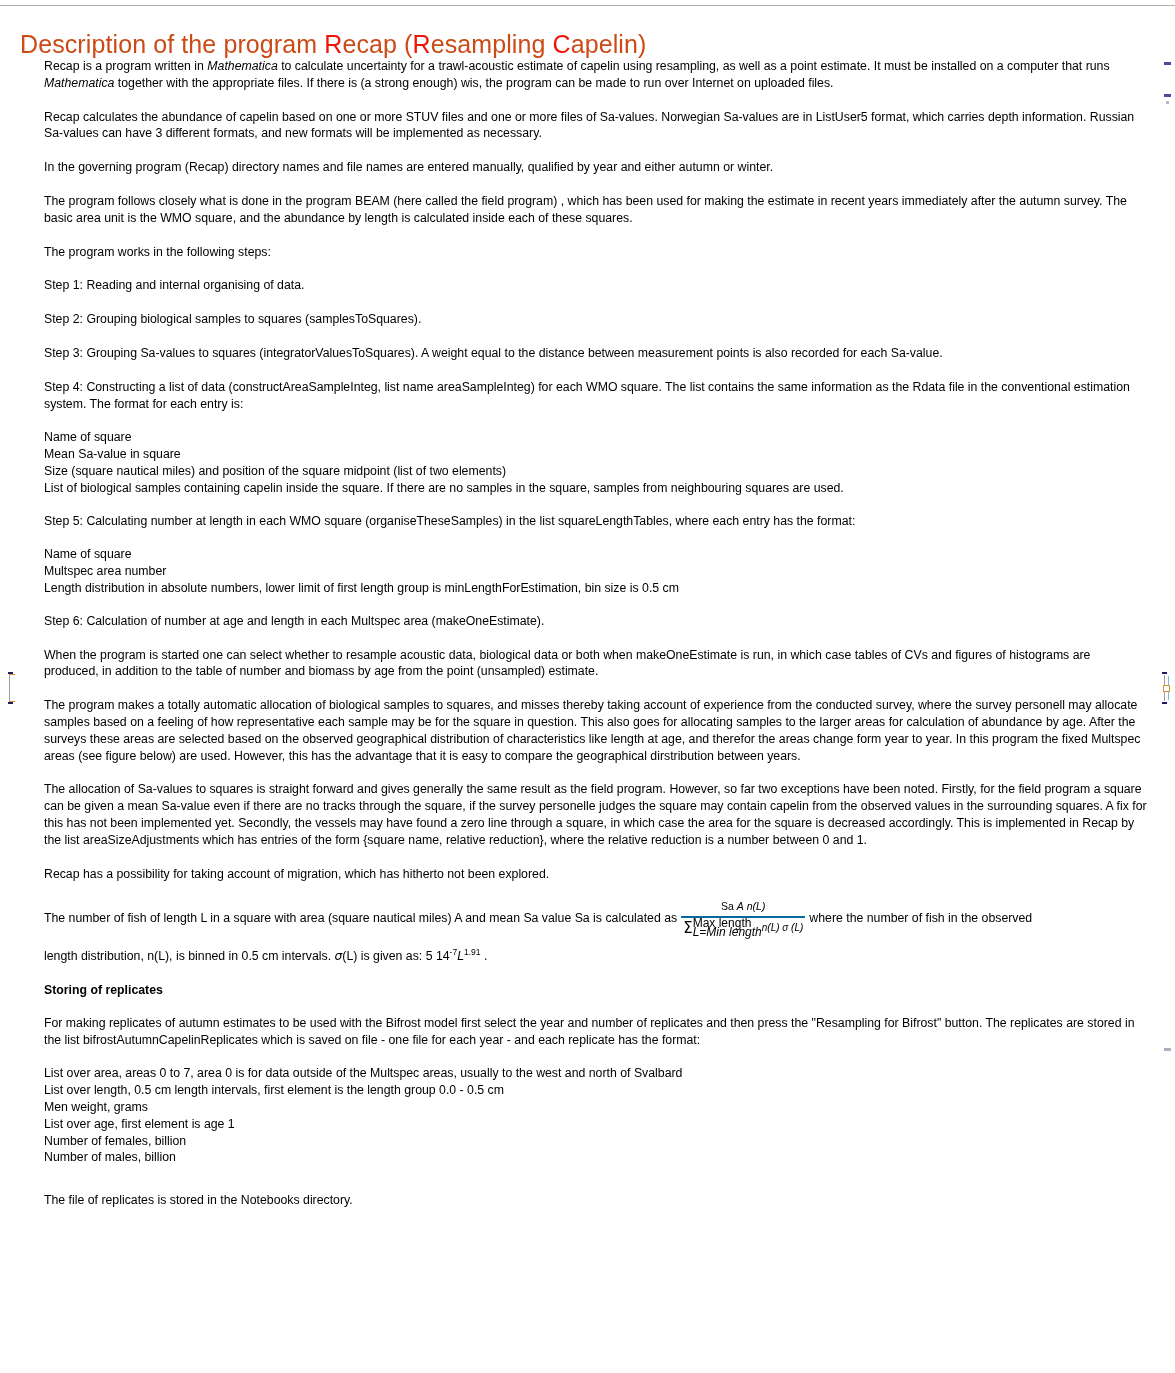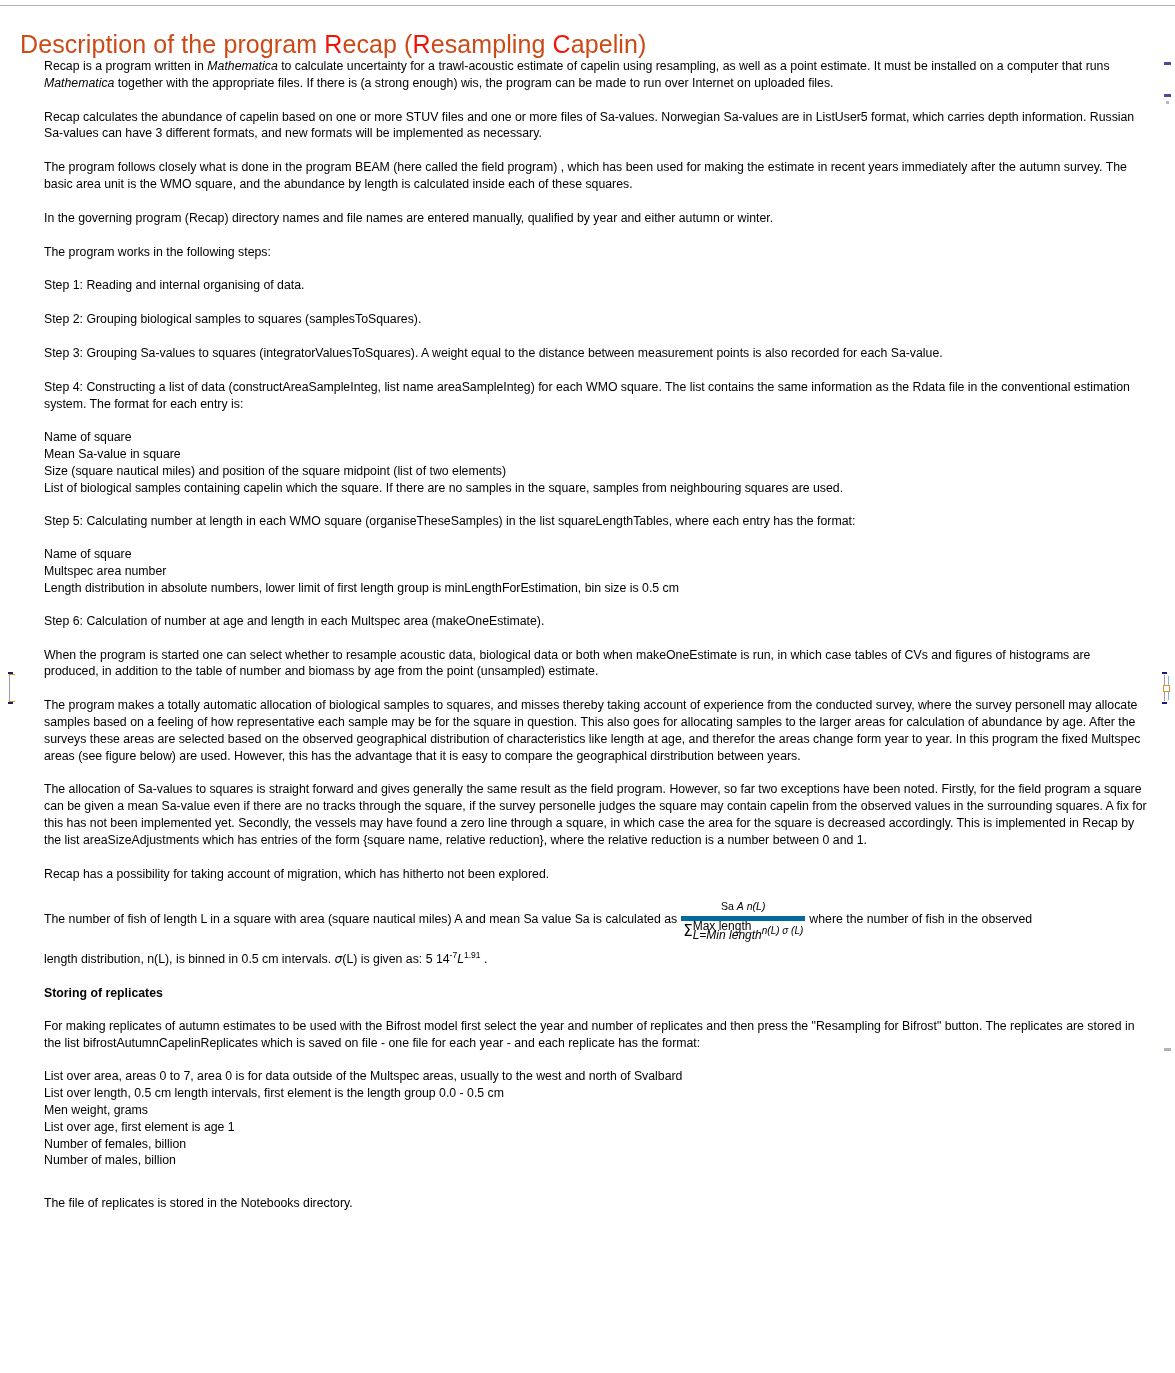--- a/index.html
+++ b/index.html
@@ -90,21 +90,21 @@
     vertical-align: middle;
     text-align: center;
     font-size: 10.5px;
     margin: 0 4px;
     position: relative;
     top: -1px;
   }
   .frac .num {
     display: block;
     padding: 0 6px 1px 6px;
-    border-bottom: 5px solid #0369a1;
+    border-bottom: 2px solid #0369a1;
     white-space: nowrap;
   }
   .frac .den {
     display: block;
     padding: 1px 2px 0 2px;
     white-space: nowrap;
     font-size: 10px;
   }
   .sigma-wrap {
     display: inline-block;
@@ -223,39 +223,39 @@
 <h1 class="title">
   <span>Description of the program </span><span class="hot">R</span><span>ecap (</span><span class="hot">R</span><span>esampling </span><span class="hot">C</span><span>apelin)</span>
 </h1>
 
 <div class="content">
 
   <p class="para"><span>Recap is a program written in </span><span class="ital">Mathematica</span><span> to calculate uncertainty for a trawl-acoustic estimate of capelin using resampling, as well as a point estimate. It must be installed on a computer that runs </span><span class="ital">Mathematica</span><span> together with the appropriate files. If there is (a strong enough) wis, the program can be made to run over Internet on uploaded files.</span></p>
 
   <p class="para">Recap calculates the abundance of capelin based on one or more STUV files and one or more files of Sa-values. Norwegian Sa-values are in ListUser5 format, which carries depth information. Russian Sa-values can have 3 different formats, and new formats will be implemented as necessary.</p>
 
+  <p class="para">In the governing program (Recap) directory names and file names are entered manually, qualified by year and either autumn or winter.</p>
+
   <p class="para">The program follows closely what is done in the program BEAM (here called the field program) , which has been used for making the estimate in recent years immediately after the autumn survey. The basic area unit is the WMO square, and the abundance by length is calculated inside each of these squares.</p>
-
-  <p class="para">In the governing program (Recap) directory names and file names are entered manually, qualified by year and either autumn or winter.</p>
 
   <p class="para">The  program works in the following steps:</p>
 
   <p class="para">Step 1: Reading and internal organising of data.</p>
 
   <p class="para">Step 2: Grouping biological samples to squares (samplesToSquares).</p>
 
   <p class="para">Step 3: Grouping Sa-values to squares (integratorValuesToSquares). A weight equal to the distance between measurement points is also recorded for each Sa-value.</p>
 
   <p class="para">Step 4: Constructing a list of data (constructAreaSampleInteg, list name areaSampleInteg) for each WMO square. The list contains the same information as the Rdata file in the conventional estimation system. The format for each entry is:</p>
 
   <ul class="ilist lv1">
     <li>Name of square</li>
     <li>Mean Sa-value in square</li>
     <li>Size (square nautical miles) and position of the square midpoint (list of two elements)</li>
-    <li>List of biological samples containing capelin which the square. If there are no samples in the square, samples from neighbouring squares are used.</li>
+    <li>List of biological samples containing capelin inside the square. If there are no samples in the square, samples from neighbouring squares are used.</li>
   </ul>
 
   <p class="para">Step 5: Calculating number at length in each WMO square (organiseTheseSamples) in the list squareLengthTables, where each entry has the format:</p>
 
   <ul class="ilist lv2">
     <li>Name of square</li>
     <li>Multspec area number</li>
     <li>Length distribution in absolute numbers, lower limit of first length group is minLengthForEstimation, bin size is 0.5 cm</li>
   </ul>
 

